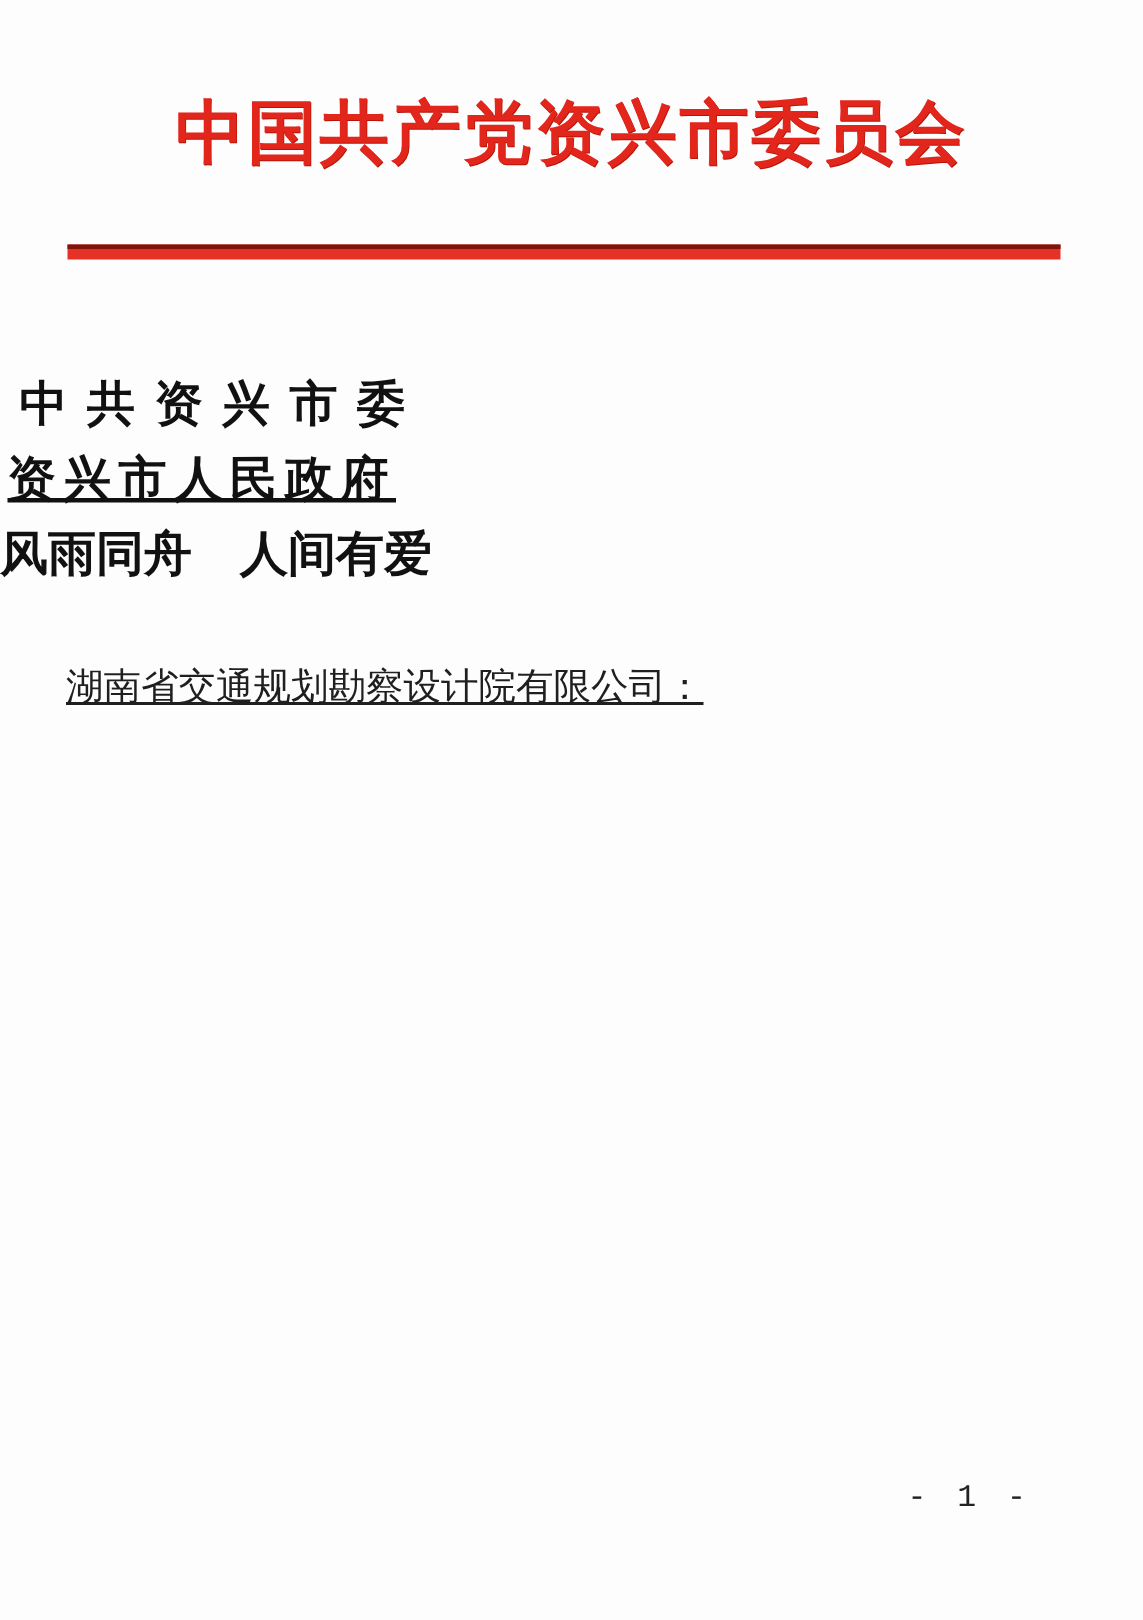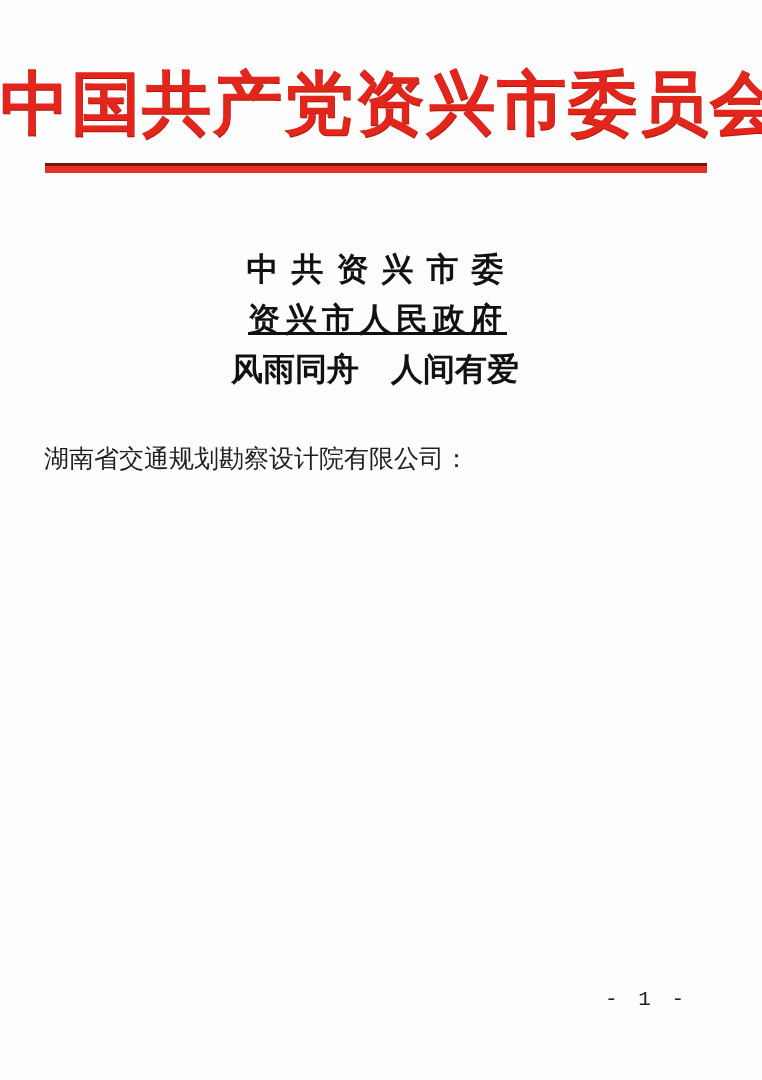--- a/index.html
+++ b/index.html
@@ -18,21 +18,21 @@
     position: relative;
     width: 762px;
     height: 1080px;
   }
   .letterhead-title {
     position: absolute;
     top: 58px;
     left: 0;
     width: 762px;
     text-align: center;
-    font-size: 69px;
+    font-size: 46px;
     font-weight: bold;
     letter-spacing: 2px;
     color: #e2261c;
     text-shadow: 0.5px 0.5px 0 #b51508;
     white-space: nowrap;
   }
   .letterhead-rule {
     position: absolute;
     top: 163px;
     left: 45px;
@@ -40,21 +40,21 @@
     height: 7px;
     background: #e63226;
     border-top: 3px solid #7e150c;
     box-sizing: content-box;
   }
   .doc-title {
     position: absolute;
     top: 244px;
     left: 0;
     width: 750px;
-    text-align: center;
+    text-align: left;
     color: #111;
   }
   .doc-title .t-line {
     font-size: 32px;
     font-weight: bold;
     line-height: 50px;
     white-space: nowrap;
   }
   .doc-title .t-line.spread-wide { letter-spacing: 13px; text-indent: 13px; }
   .doc-title .t-line.spread-narrow { letter-spacing: 5px; text-indent: 5px; text-decoration: underline; }
@@ -63,20 +63,21 @@
     top: 438px;
     left: 44px;
     width: 684px;
     color: #1f1f1f;
     font-size: 25px;
     line-height: 42.5px;
     text-align: justify;
   }
   .body-text p {
     margin: 0 0 8px 0;
+    text-decoration: underline;
   }
   .body-text p.indent {
     text-indent: 2em;
   }
   .page-number {
     position: absolute;
     top: 988px;
     right: 74px;
     font-size: 21px;
     letter-spacing: 4px;

